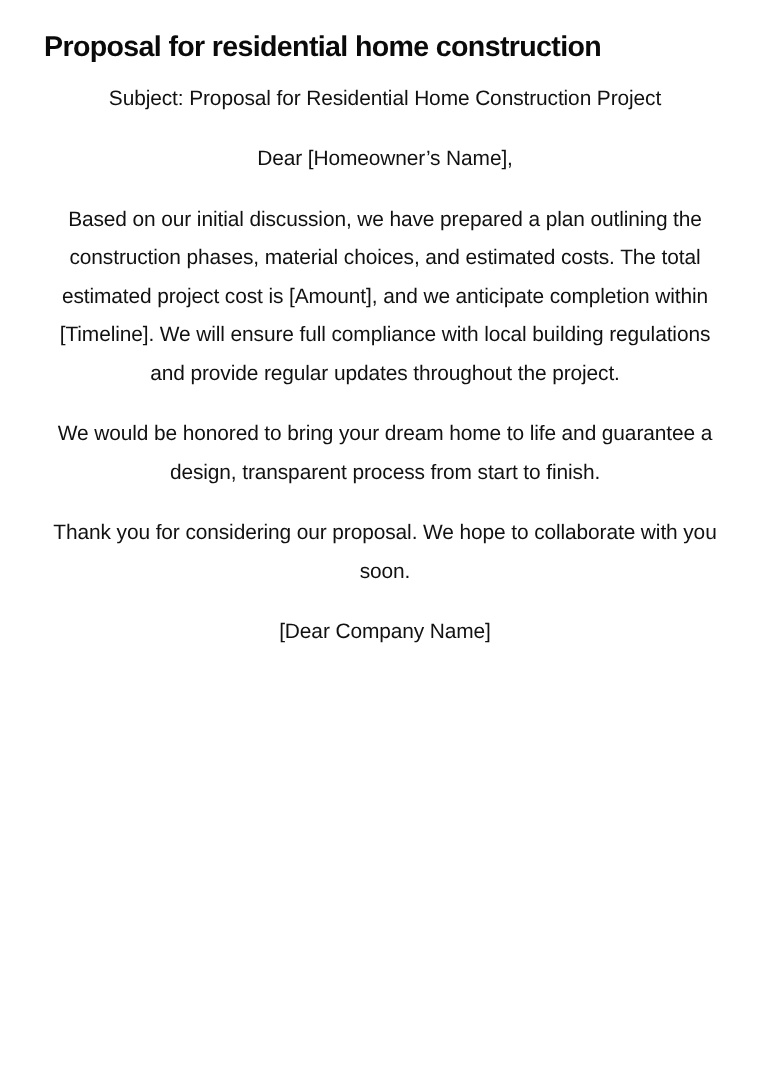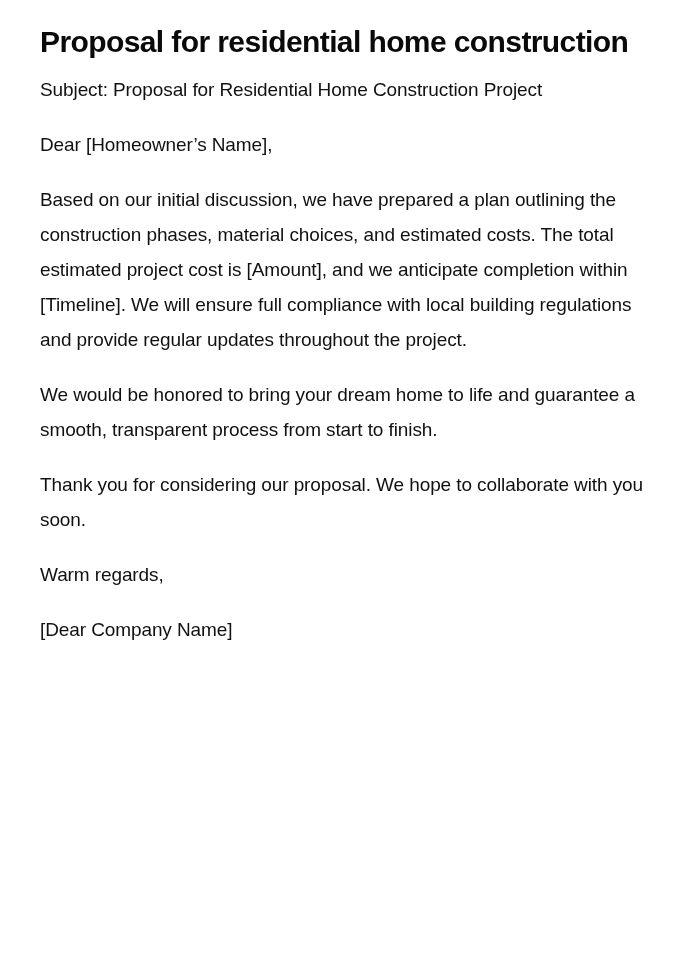--- a/index.html
+++ b/index.html
@@ -1,25 +1,24 @@
 <!DOCTYPE html>
 <html><head>
 <meta charset="utf-8">
 <style>
   html, body { margin: 0; padding: 0; background: #ffffff; }
   body { width: 700px; height: 978px; overflow: hidden; font-family: "Liberation Sans", sans-serif; color: #111111; }
   .page { position: relative; padding: 26px 40px 0 40px; }
-  h1 { margin: 0 0 14px 0; font-size: 30px; font-weight: bold; letter-spacing: -0.6px; line-height: 32px; color: #0a0a0a; }
-  p { margin: 0 0 20px 0; font-size: 19px; line-height: 35px; letter-spacing: -0.1px; }
+  h1 { margin: 0 0 14px 0; font-size: 26px; font-weight: bold; letter-spacing: -0.6px; line-height: 32px; color: #0a0a0a; }
+  p { margin: 0 0 20px 0; font-size: 19px; line-height: 35px; letter-spacing: -0.1px; text-align: center; }
 </style>
 </head>
 <body>
 
 <div class="page">
   <h1>Proposal for residential home construction</h1>
   <p>Subject: Proposal for Residential Home Construction Project</p>
   <p>Dear [Homeowner’s Name],</p>
   <p>Based on our initial discussion, we have prepared a plan outlining the construction phases, material choices, and estimated costs. The total estimated project cost is [Amount], and we anticipate completion within [Timeline]. We will ensure full compliance with local building regulations and provide regular updates throughout the project.</p>
-  <p>We would be honored to bring your dream home to life and guarantee a smooth, transparent process from start to finish.</p>
+  <p>We would be honored to bring your dream home to life and guarantee a design, transparent process from start to finish.</p>
   <p>Thank you for considering our proposal. We hope to collaborate with you soon.</p>
-  <p>Warm regards,</p>
   <p>[Dear Company Name]</p>
 </div>
 
 </body></html>

